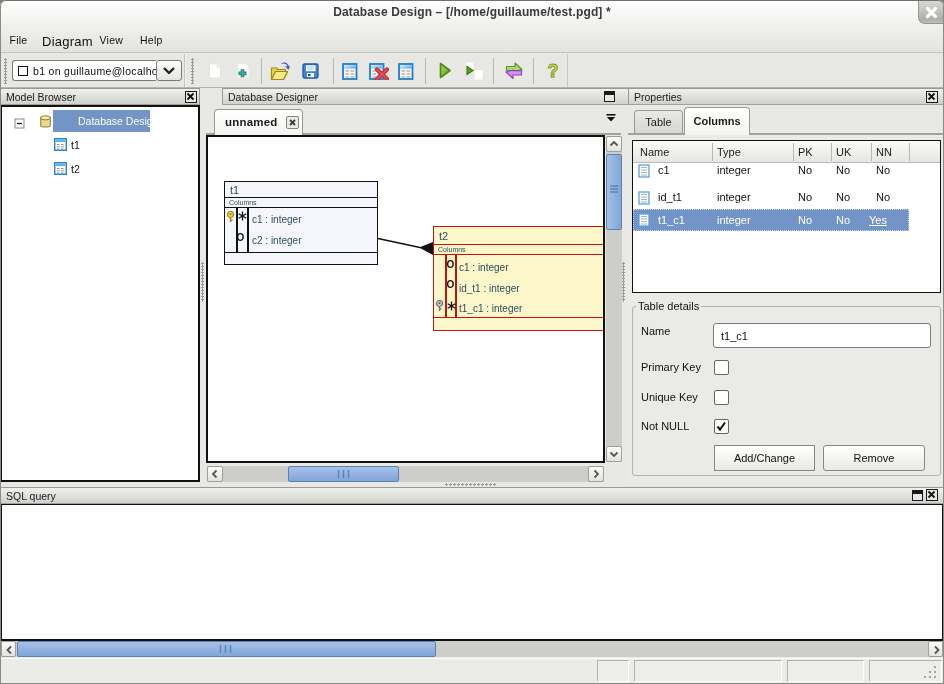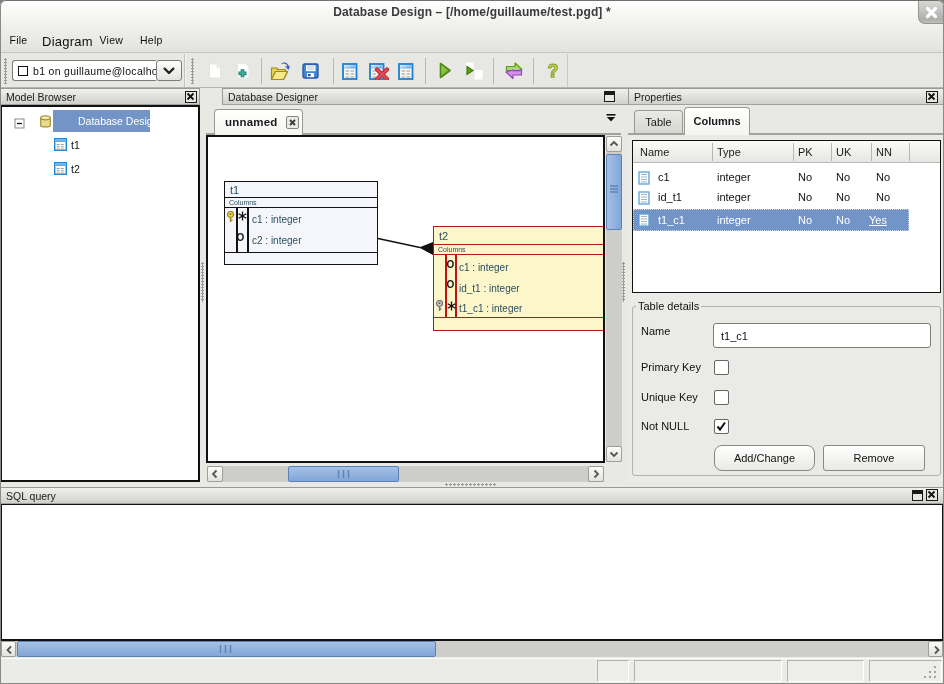--- a/index.html
+++ b/index.html
@@ -296,21 +296,21 @@
     <div class="vsep" style="left:160px;top:2px;height:18px;"></div>
     <div class="vsep" style="left:198px;top:2px;height:18px;"></div>
     <div class="vsep" style="left:238px;top:2px;height:18px;"></div>
     <div class="vsep" style="left:276px;top:2px;height:18px;"></div>
     <div class="abs" style="left:7px;top:5px;font-size:11px;color:#1a1a1a;">Name</div>
     <div class="abs" style="left:84px;top:5px;font-size:11px;color:#1a1a1a;">Type</div>
     <div class="abs" style="left:165px;top:5px;font-size:11px;color:#1a1a1a;">PK</div>
     <div class="abs" style="left:203px;top:5px;font-size:11px;color:#1a1a1a;">UK</div>
     <div class="abs" style="left:243px;top:5px;font-size:11px;color:#1a1a1a;">NN</div>
   </div>
-  <div class="abs" style="left:0;top:26px;width:100%;height:21px;" id="prow1">
+  <div class="abs" style="left:0;top:19px;width:100%;height:21px;" id="prow1">
     <svg class="abs" style="left:5px;top:4px;" width="12" height="14">
         <rect x="1" y="1" width="10" height="12" fill="#fbfdfe" stroke="#5aa0dc" stroke-width="1.3"></rect>
         <path d="M3 3.5 h6 M3 6 h6 M3 8.5 h6 M3 11 h6" stroke="#a8b4bc" stroke-width="1"></path>
       </svg>
     <div class="abs" style="left:25px;top:4px;font-size:11px;color:#111;">c1</div>
     <div class="abs" style="left:84px;top:4px;font-size:11px;color:#111;">integer</div>
     <div class="abs" style="left:165px;top:4px;font-size:11px;color:#111;">No</div>
     <div class="abs" style="left:203px;top:4px;font-size:11px;color:#111;">No</div>
     <div class="abs" style="left:243px;top:4px;font-size:11px;color:#111;">No</div>
   </div>
@@ -348,21 +348,21 @@
 <div class="abs" style="left:641px;top:361px;font-size:11px;color:#111;">Primary Key</div>
 <div class="abs" style="left:714px;top:360px;width:15px;height:15px;background:#fff;border:1.4px solid #666;border-radius:2px;"></div>
 <div class="abs" style="left:641px;top:391px;font-size:11px;color:#111;">Unique Key</div>
 <div class="abs" style="left:714px;top:390px;width:15px;height:15px;background:#fff;border:1.4px solid #666;border-radius:2px;"></div>
 <div class="abs" style="left:641px;top:420px;font-size:11px;color:#111;">Not NULL</div>
 <div class="abs" style="left:714px;top:419px;width:15px;height:15px;background:#fff;border:1.4px solid #666;border-radius:2px;">
   <svg width="13" height="13">
       <path d="M2.5 6.5 L5 9.5 L10 2.5" stroke="#111" stroke-width="2" fill="none"></path>
     </svg>
 </div>
-<div class="abs" style="left:714px;top:445px;width:101px;height:26px;background:linear-gradient(#ffffff,#e9e9e5);border:1px solid #888882;border-radius:8px;text-align:center;font-size:11px;color:#111;line-height:25px;">Add/Change</div>
+<div class="abs" style="left:714px;top:445px;width:101px;height:26px;background:linear-gradient(#ffffff,#e9e9e5);border:1px solid #888882;border-radius:0;text-align:center;font-size:11px;color:#111;line-height:25px;">Add/Change</div>
 <div class="abs" style="left:823px;top:445px;width:102px;height:26px;background:linear-gradient(#ffffff,#e9e9e5);border:1px solid #888882;border-radius:3px;text-align:center;font-size:11px;color:#111;line-height:25px;">Remove</div>
 
 <div class="hdr" style="left:0;top:487px;width:944px;">SQL query</div>
 <div class="rbox" style="left:912px;top:490px;"></div>
 <div class="xbox" style="left:926px;top:489px;">
     <svg width="9" height="9">
       <path d="M1.5 1.5 L7.5 7.5 M7.5 1.5 L1.5 7.5" stroke="#111" stroke-width="1.8"></path>
     </svg>
   </div>
 <div class="abs" style="left:0;top:504px;width:944px;height:137px;background:#fff;border:2px solid #111;border-top:1.5px solid #111;"></div>

